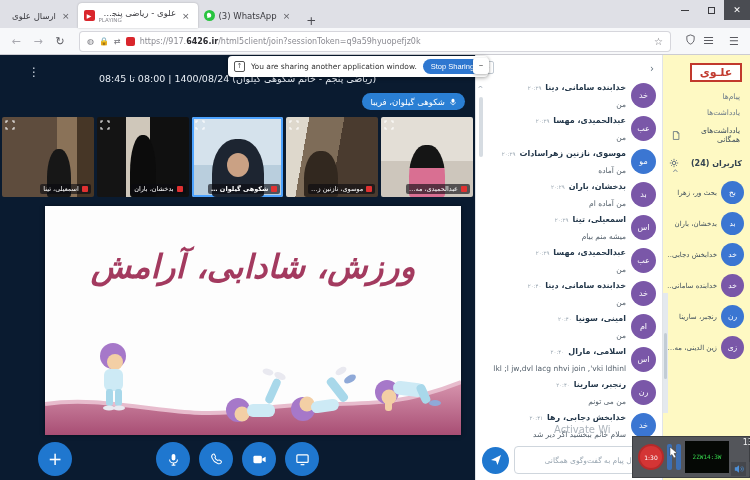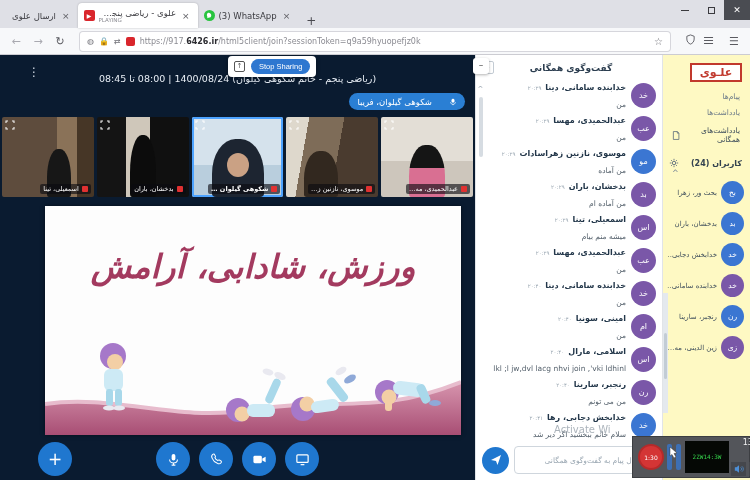--- a/index.html
+++ b/index.html
@@ -40,21 +40,21 @@
   .content { display:flex; height:426px; }
   .main { width:475px; background:#0a1b30; position:relative; display:flex; flex-direction:column; }
   .chatpanel { width:187px; background:#ffffff; position:relative; border-left:1px solid #e1e4e8; }
   .navpanel { width:88px; background:#fef9c3; border-left:1px solid #e1e4e8; position:relative; }
 
   
   .mheader { height:38px; display:flex; align-items:center; position:relative; }
   .kebab { position:absolute; right:440px; left:auto; color:#cfd8e2; font-size:12px; top:10px; }
   .mtitle { width:100%; text-align:center; color:#e8eef5; font-size:9.5px; direction:rtl; padding-top:8px; }
   .speakrow { height:22px; display:flex; justify-content:flex-start; padding-right:10px; direction:rtl; }
-  .speakpill { background:#2a7fd4; color:#fff; font-size:8.5px; border-radius:9px; height:17px; display:flex; align-items:center; gap:17px; padding:0 8px; direction:rtl; }
+  .speakpill { background:#2a7fd4; color:#fff; font-size:8.5px; border-radius:9px; height:17px; display:flex; align-items:center; gap:4px; padding:0 8px; direction:rtl; }
   .micdot { width:8px; height:8px; flex:none; }
 
   
   .videos { height:86px; display:flex; gap:3px; padding:2px 2px 4px 2px; direction:rtl; }
   .vtile { flex:1; position:relative; border-radius:2px; overflow:hidden; background:#181818; }
   .vtile.active { outline:2px solid #4da3ff; outline-offset:-2px;font-weight:bold; }
   .v1 { background:linear-gradient(100deg,#ded8cc 0 22%,#7e6c58 22% 55%,#4a3b2f 55% 100%); }
   .v2 { background:linear-gradient(180deg,#e3ded6 0 55%,#cdc6bc 55% 100%); }
   .v3 { background:linear-gradient(180deg,#d5e2ec 0 60%,#b9cedd 60% 100%); }
   .v4 { background:linear-gradient(90deg,#141414 0 32%,#cfc7ba 32% 58%,#101010 58% 100%); }
@@ -356,21 +356,20 @@
               <rect x="6" y="2" width="4" height="7" rx="2" fill="#fff"></rect>
               <path d="M3.8 8c0 5 8.4 5 8.4 0M8 11.5V14M6 14h4" stroke="#fff" stroke-width="1.1" fill="none"></path>
             </svg>
         </button>
         <div class="plusbtn">+</div>
       </div>
     </div>
 
     <div class="chatpanel">
       <div class="chathead">
-        <span class="title">گفت‌وگوی همگانی</span>
         <span class="chev">‹</span>
       </div>
       <div class="chatmin">–</div>
       <div class="chatscroll">
         <div class="arrow">^</div>
         <div class="thumb"></div>
       </div>
 
       <div class="messages">
         <div class="msg">
@@ -508,20 +507,21 @@
         </div>
       </div>
       <div class="userscroll">
           <div class="thumb"></div>
         </div>
     </div>
   </div>
 
   <div class="sharingbar">
     <span class="sicon">↑</span>
+    <span class="stext">You are sharing another application window.</span>
     <button class="stopbtn">Stop Sharing</button>
   </div>
   <div class="sharemin">–</div>
 
   <div class="watermark">Activate Wi</div>
 
   <div class="recorder">
     <div class="recbtn">1:30</div>
     <div class="pausewrap">
       <span class="bar"></span>

